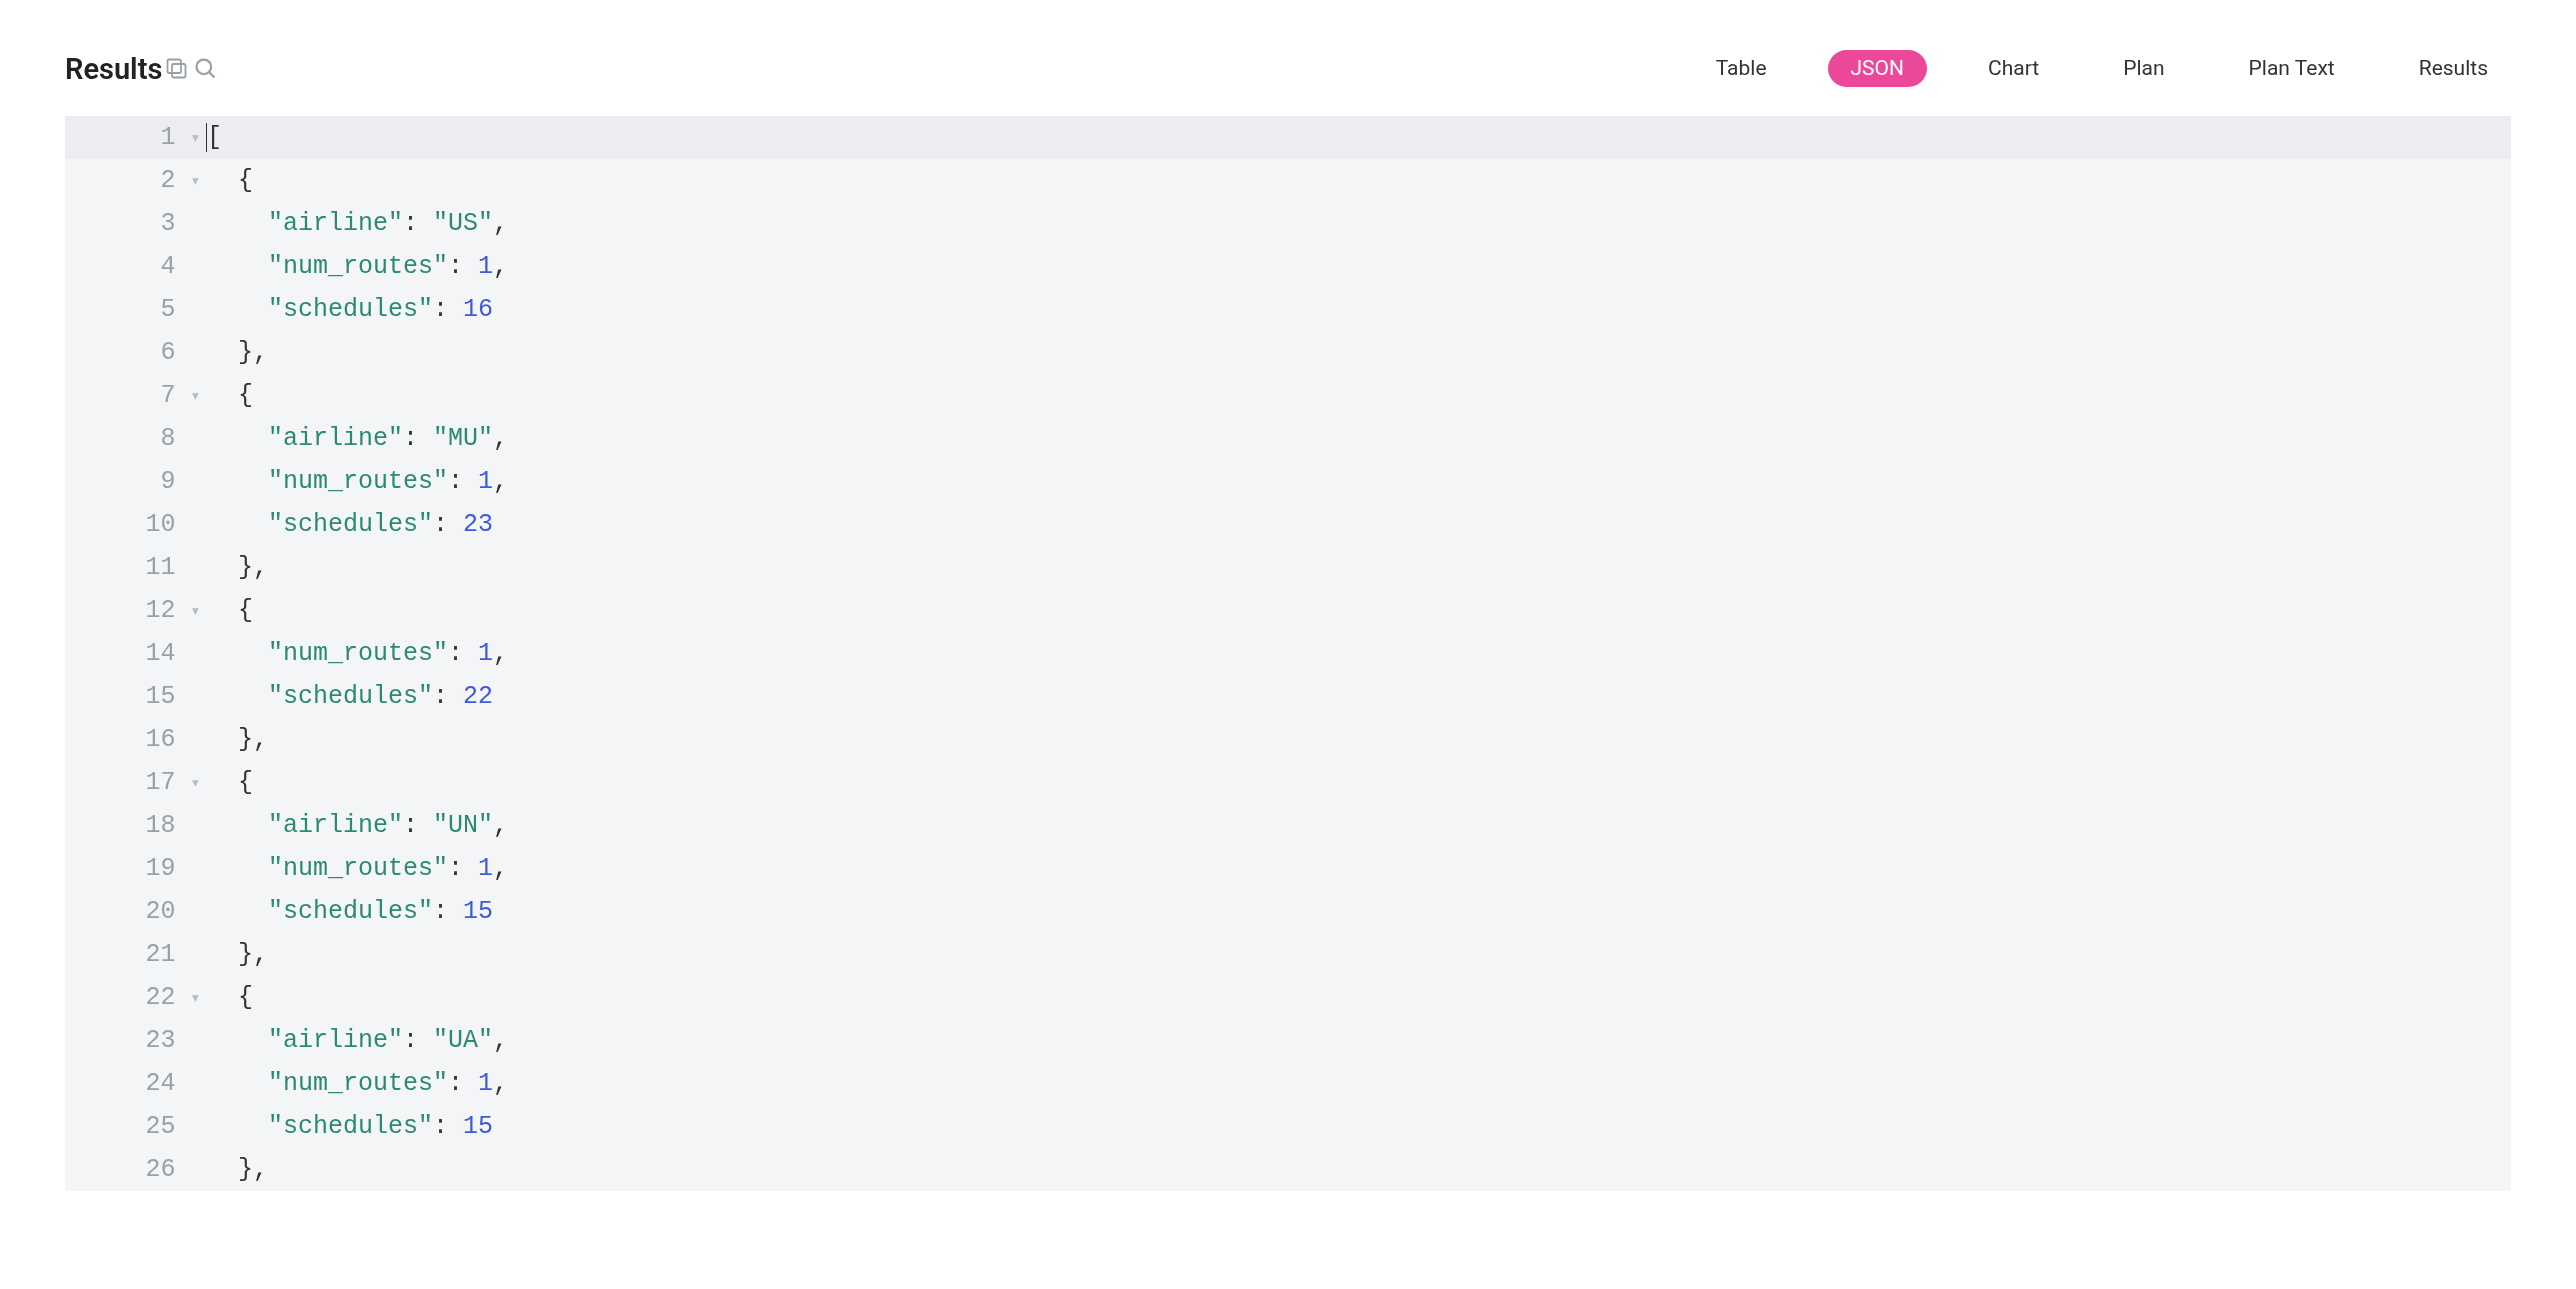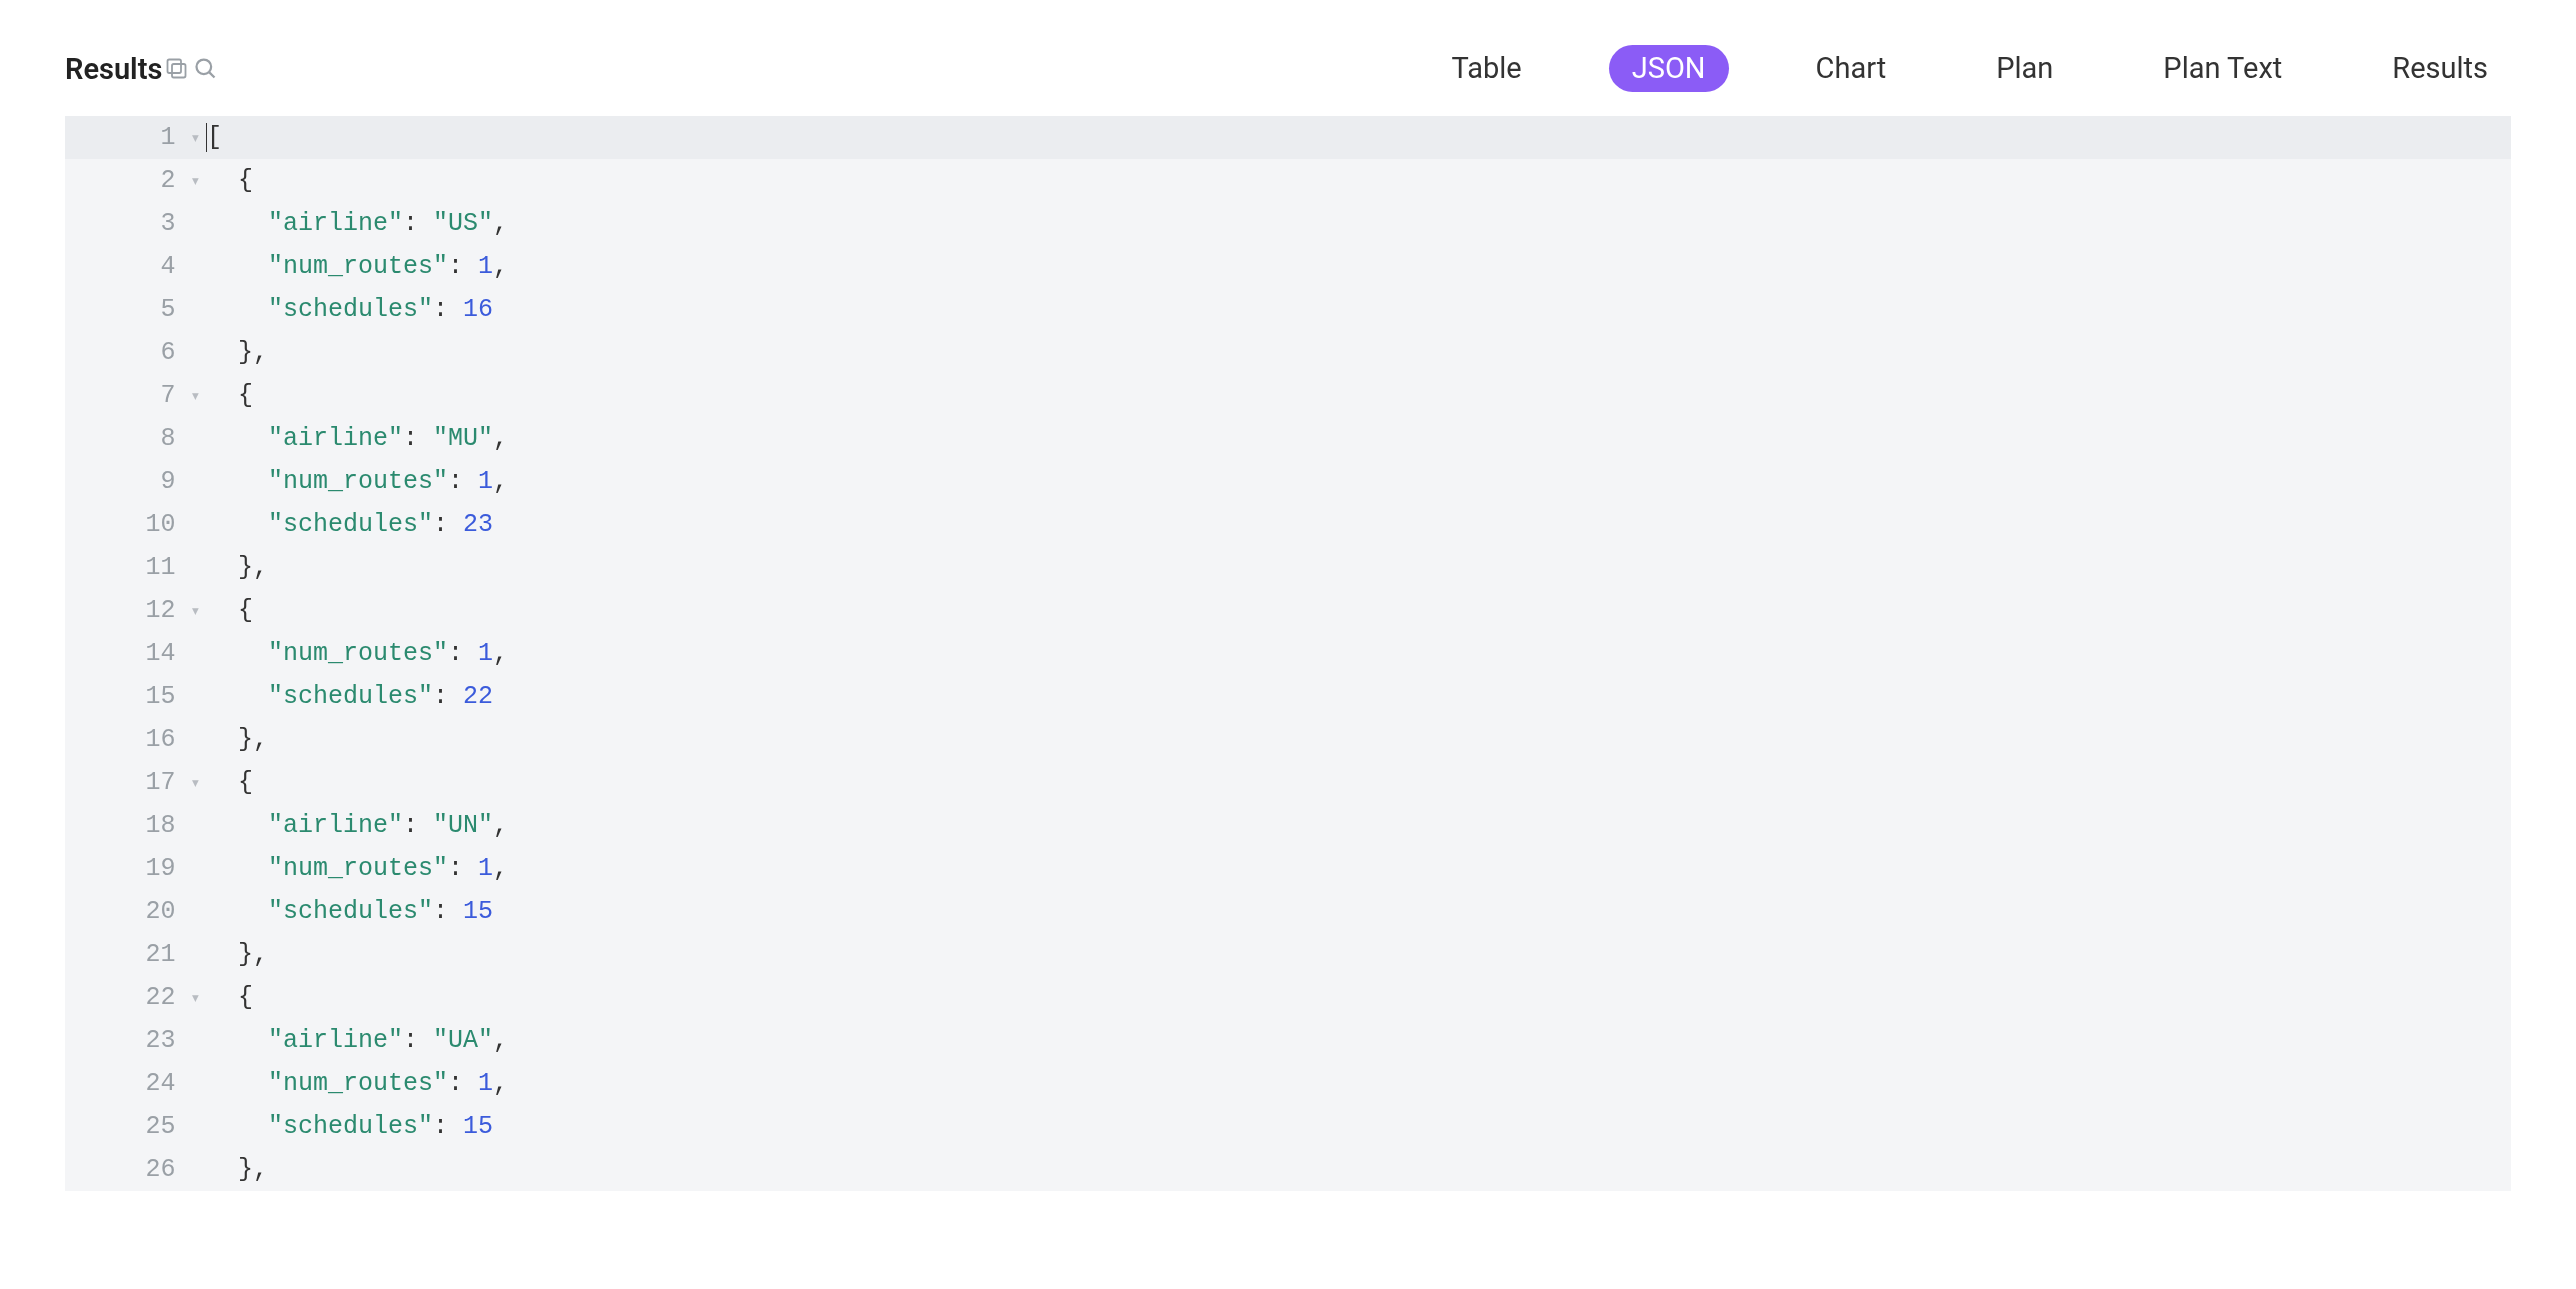--- a/index.html
+++ b/index.html
@@ -35,32 +35,32 @@
     justify-content: center;
     color: #9aa0a6;
     cursor: pointer;
     width: 29px;
     height: 29px;
   }
   .icon-btn svg { width: 27px; height: 27px; }
   .tabs {
     display: flex;
     align-items: center;
-    gap: 64px;
-    font-size: 29px;
+    gap: 38px;
+    font-size: 21px;
     color: #333;
   }
   .tab {
     cursor: pointer;
     padding: 5.7px 23px;
     border-radius: 955px;
     line-height: 1.2;
   }
   .tab.active {
-    background: #8b5cf6;
+    background: #ec4899;
     color: #fff;
   }
   .editor {
     background: #f4f5f7;
     font-family: "SFMono-Regular", Consolas, "Liberation Mono", Menlo, Courier, monospace;
     font-size: 25px;
     line-height: 43px;
   }
   .editor-row {
     display: flex;

